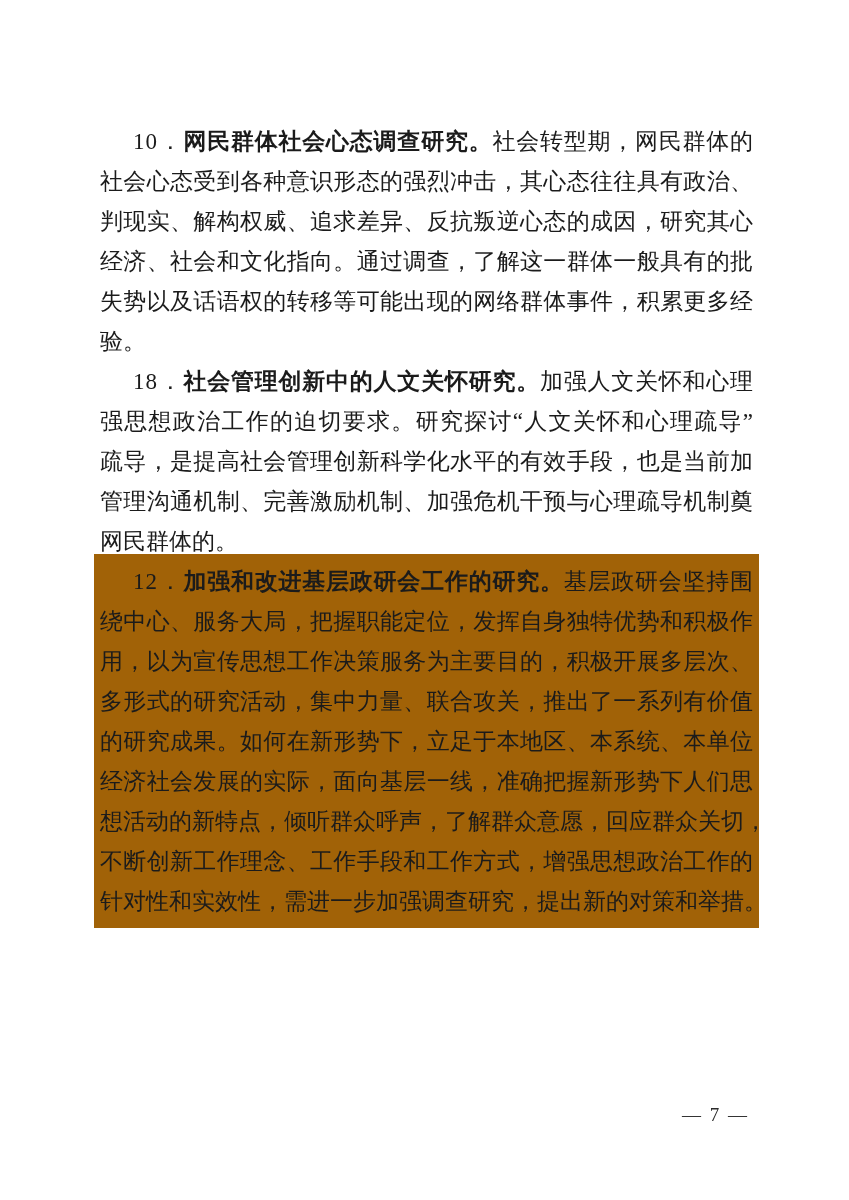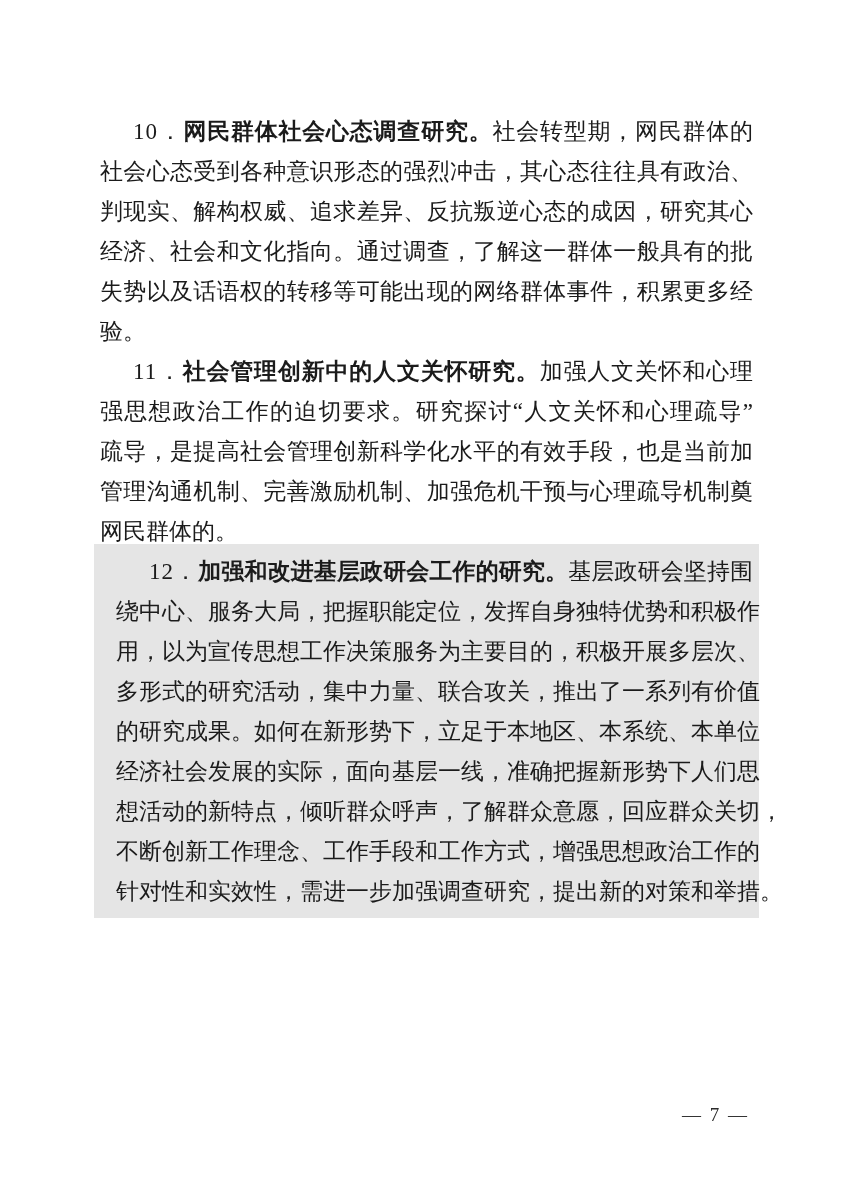--- a/index.html
+++ b/index.html
@@ -9,41 +9,41 @@
     font-family: "Liberation Serif", "DejaVu Serif", serif;
   }
   .page {
     position: relative;
     width: 849px; height: 1200px;
     background: #ffffff;
     overflow: hidden;
   }
   .text-column {
     position: absolute;
-    left: 100px; top: 112px;
+    left: 100px; top: 122px;
     width: 653px;
     color: #1b1b1b;
     font-size: 23px;
   }
   .line {
     height: 40px;
     line-height: 40px;
     text-align: justify;
     text-align-last: justify;
     white-space: nowrap;
   }
   .line.first { text-indent: 33px; }
   .line.end  { text-align-last: left; }
   .line.over { text-align-last: left; overflow: visible; }
   .para-number { letter-spacing: 1px; }
   .para-title  { font-weight: 700; }
   .highlight-block {
-    background: #e5e5e5;
+    background: #a16207;
     margin: -8px -6px -6px -6px;
-    padding: 8px 6px 6px 22px;
+    padding: 8px 6px 6px 6px;
   }
   .page-number {
     position: absolute;
     left: 682px; top: 1104px;
     font-size: 19px;
     color: #2b2b2b;
     letter-spacing: 2px;
     white-space: nowrap;
   }
 </style>
@@ -56,21 +56,21 @@
     <section class="para">
       <div class="line first"><span class="para-number">10．</span><span class="para-title">网民群体社会心态调查研究。</span><span>社会转型期，网民群体的</span></div>
       <div class="line">社会心态受到各种意识形态的强烈冲击，其心态往往具有政治、</div>
       <div class="line">判现实、解构权威、追求差异、反抗叛逆心态的成因，研究其心</div>
       <div class="line">经济、社会和文化指向。通过调查，了解这一群体一般具有的批</div>
       <div class="line">失势以及话语权的转移等可能出现的网络群体事件，积累更多经</div>
       <div class="line end">验。</div>
     </section>
 
     <section class="para">
-      <div class="line first"><span class="para-number">11．</span><span class="para-title">社会管理创新中的人文关怀研究。</span><span>加强人文关怀和心理</span></div>
+      <div class="line first"><span class="para-number">18．</span><span class="para-title">社会管理创新中的人文关怀研究。</span><span>加强人文关怀和心理</span></div>
       <div class="line">强思想政治工作的迫切要求。研究探讨“人文关怀和心理疏导”</div>
       <div class="line">疏导，是提高社会管理创新科学化水平的有效手段，也是当前加</div>
       <div class="line">管理沟通机制、完善激励机制、加强危机干预与心理疏导机制奠</div>
       <div class="line end">网民群体的。</div>
     </section>
 
     <section class="para highlight-block">
       <div class="line first"><span class="para-number">12．</span><span class="para-title">加强和改进基层政研会工作的研究。</span><span>基层政研会坚持围</span></div>
       <div class="line">绕中心、服务大局，把握职能定位，发挥自身独特优势和积极作</div>
       <div class="line">用，以为宣传思想工作决策服务为主要目的，积极开展多层次、</div>

